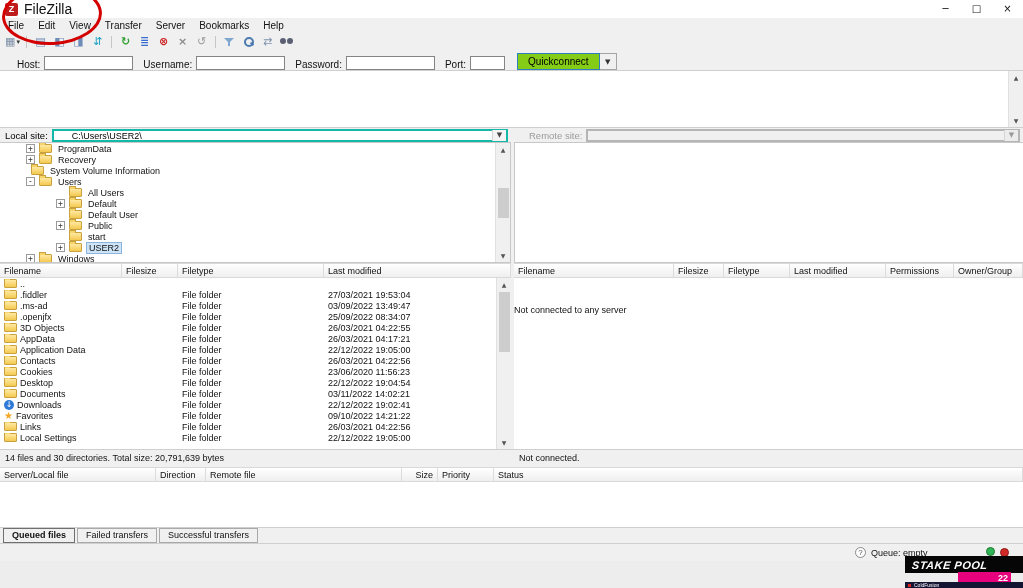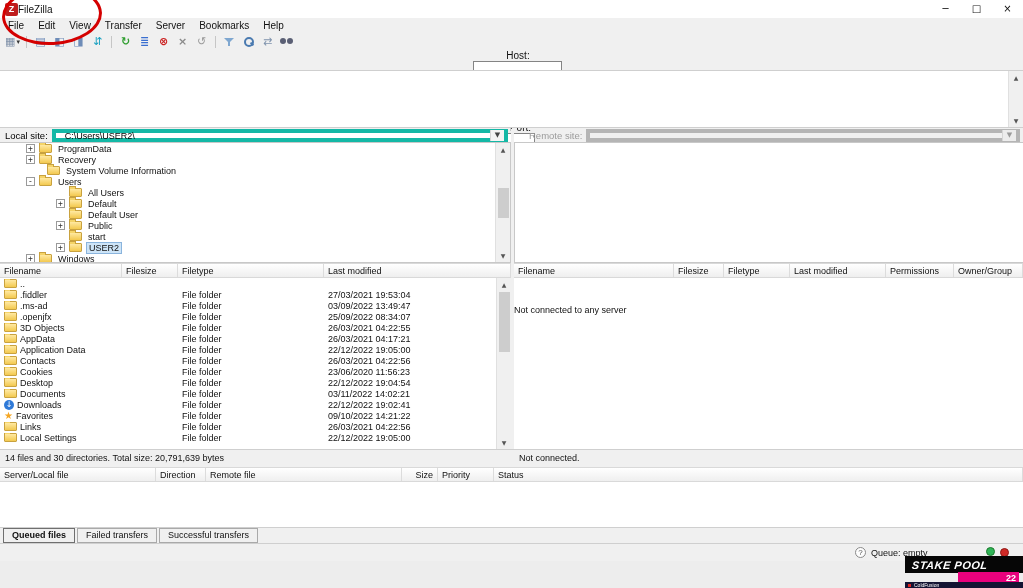--- a/index.html
+++ b/index.html
@@ -3,21 +3,21 @@
 <meta charset="utf-8">
 <style>
   * { box-sizing: border-box; margin: 0; padding: 0; }
   body { font-family: "Liberation Sans", sans-serif; background:#dcdcdc; }
   #stage { position:relative; width:1023px; height:588px; overflow:hidden; background:#ededed; }
 
   
   #win { position:absolute; left:0; top:0; width:1023px; height:561px; background:#f0f0f0; border-bottom:1px solid #9a9a9a; }
   .titlebar { position:absolute; top:0; left:0; right:0; height:18px; background:#ffffff; display:flex; align-items:center; }
   .fz-logo { width:13px; height:13px; margin-left:5px; background:#bf1d1d; border-radius:2px; color:#fff; font-size:9px; font-weight:bold; text-align:center; line-height:13px; flex:none; }
-  .win-title { margin-left:0; font-size:10px; color:#111; }
+  .win-title { margin-left:6px; font-size:14px; color:#111; }
   .win-controls { margin-left:auto; display:flex; }
   .wc { width:31px; height:18px; text-align:center; line-height:18px; font-size:10px; color:#111; font-family:"DejaVu Sans", sans-serif; }
 
   .menubar { position:absolute; top:18px; left:0; right:14px; height:15px; display:flex; align-items:center; font-size:10px; color:#111; }
   .menu-item { padding:0 7px; }
   .menu-item:first-child { padding-left:8px; }
 
   .toolbar { position:absolute; top:33px; left:0; right:0; height:17px; display:flex; align-items:center; padding-left:3px; }
   .tb-btn { height:16px; min-width:19px; border:1px solid transparent; background:transparent; display:flex; align-items:center; justify-content:center; padding:0 1px; }
   .tbg { font-size:11px; line-height:1; font-family:"DejaVu Sans", sans-serif; }
@@ -26,36 +26,36 @@
   .i-funnel { position:relative; width:11px; height:10px; display:inline-block; }
   .i-funnel::before { content:''; position:absolute; left:0; top:1px; border-left:5px solid transparent; border-right:5px solid transparent; border-top:5px solid #7fa7d0; }
   .i-funnel::after { content:''; position:absolute; left:4px; top:5px; width:2px; height:4px; background:#7fa7d0; }
   .i-mag { position:relative; width:11px; height:11px; display:inline-block; }
   .i-mag::before { content:''; position:absolute; left:1px; top:1px; width:6px; height:6px; border:2px solid #4a7ab0; border-radius:50%; }
   .i-mag::after { content:''; position:absolute; left:7px; top:7px; width:4px; height:2px; background:#4a7ab0; transform:rotate(45deg); }
   .i-binoc { position:relative; width:13px; height:9px; display:inline-block; }
   .i-binoc::before, .i-binoc::after { content:''; position:absolute; top:1px; width:6px; height:6px; border-radius:50%; background:#5a5f74; }
   .i-binoc::before { left:0; } .i-binoc::after { left:7px; }
 
-  .quickbar { position:absolute; top:50px; left:12px; right:0; height:20px; display:flex; align-items:center; font-size:10px; color:#111;flex-direction:column; }
+  .quickbar { position:absolute; top:50px; left:12px; right:0; height:20px; display:flex; align-items:flex-end; font-size:10px; color:#111; }
   .qlabel { margin-left:10px; margin-right:4px; }
   .qlabel.first { margin-left:5px; }
   .qinput { height:14px; width:89px; border:1px solid #848484; background:#fff; font-size:10px; padding:0 2px; font-family:"Liberation Sans",sans-serif; }
   .qinput.port { width:35px; }
   .qc-btn { margin-left:12px; height:17px; padding:0 10px; background:#84cc16; border:1px solid #2d7fc1; font-size:10px; font-family:"Liberation Sans",sans-serif; }
   .qc-caret { height:17px; width:17px; border:1px solid #a5a5a5; border-left:none; background:#f0f0f0; font-size:7px; color:#333; font-family:"DejaVu Sans",sans-serif; }
 
   .msglog { position:absolute; top:70px; left:0; right:0; height:58px; background:#fff; border-top:1px solid #cfcfcf; border-bottom:1px solid #cfcfcf; }
 
   .siterow { position:absolute; top:129px; left:0; right:0; height:13px; display:flex; align-items:center; font-size:9.5px;gap:11px; }
   .site-left { width:511px; display:flex; align-items:center; flex:none; }
   .site-right { flex:1; display:flex; align-items:center; }
   .site-lbl { margin-left:5px; margin-right:4px; white-space:nowrap; }
   .site-lbl.dim { color:#9b9b9b; margin-left:7px; }
-  .combo { flex:1; height:13px; border:4px solid #14b8a6; background:#fff; display:flex; align-items:center; font-size:9px; padding-left:9px; margin-right:3px; }
+  .combo { flex:1; height:13px; border:2px solid #14b8a6; background:#fff; display:flex; align-items:center; font-size:9px; padding-left:18px; margin-right:3px; }
   .combo .caret { margin-left:auto; width:14px; text-align:center; font-size:7px; color:#444; border-left:1px solid #d5d5d5; background:#f4f4f4; height:11px; line-height:11px; font-family:"DejaVu Sans",sans-serif; }
   .combo.disabled { background:#f0f0f0; border-color:#b5b5b5; }
   .combo.disabled .caret { color:#9a9a9a; background:#ececec; }
 
   .vsplit { position:absolute; left:511px; top:129px; width:3px; height:336px; background:#f0f0f0; }
 
   .treeband { position:absolute; top:142px; left:0; right:0; height:121px; }
   .tree-pane { position:absolute; left:0; top:0; width:511px; height:121px; background:#fff; border:1px solid #c8c8c8; border-left:none; overflow:hidden; }
   .remote-pane { position:absolute; left:514px; top:0; right:0; height:121px; background:#fff; border:1px solid #c8c8c8; border-right:none; }
   .tree-row { height:11px; display:flex; align-items:center; font-size:9px; white-space:nowrap; color:#111; }
@@ -104,21 +104,21 @@
   .sb-down { bottom:0; }
   .sb-thumb { position:absolute; left:2px; width:11px; background:#cdcdcd; }
 
   
   .overlay { position:absolute; left:905px; top:547px; width:118px; height:41px; }
   .dot { position:absolute; width:9px; height:9px; border-radius:50%; }
   .dot.green { left:81px; top:0; background:#2fb457; border:1px solid #1c7a2c; }
   .dot.red { left:95px; top:1px; background:#cf2a27; border:1px solid #8f1714; }
   .banner { position:absolute; left:0; top:9px; width:118px; height:17px; background:#060606; color:#fff; display:flex; align-items:center; }
   .banner span { font-size:11px; font-weight:bold; font-style:italic; letter-spacing:0.5px; padding-left:7px; transform:skewX(-6deg); }
-  .pinkstrip { position:absolute; left:53px; top:25px; right:4px; height:11px; background:#e8017d; display:flex; align-items:center; justify-content:flex-end; }
+  .pinkstrip { position:absolute; left:53px; top:25px; right:12px; height:11px; background:#e8017d; display:flex; align-items:center; justify-content:flex-end; }
   .pinkstrip span { color:#fff; font-size:9px; font-weight:bold; padding-right:3px; }
   .navystrip { position:absolute; left:0; top:35px; right:0; height:6px; background:#141433; display:flex; align-items:center; }
   .cf-dot { width:3px; height:3px; background:#d22; margin-left:6px; flex:none; }
   .navystrip span { color:#fff; font-size:5px; margin-left:3px; }
 
   
   .red-circle { position:absolute; left:2px; top:-15px; width:100px; height:60px; border:3px solid #d40000; border-radius:50%; transform:rotate(-3deg); z-index:60; pointer-events:none; }
 </style>
 </head>
 <body>
@@ -240,21 +240,21 @@
             <div class="tree-row" style="padding-left:26px">
               <span class="expander">+</span>
               <span class="fold"></span>
               <span class="tree-label">ProgramData</span>
             </div>
             <div class="tree-row" style="padding-left:26px">
               <span class="expander">+</span>
               <span class="fold"></span>
               <span class="tree-label">Recovery</span>
             </div>
-            <div class="tree-row" style="padding-left:34px">
+            <div class="tree-row" style="padding-left:18px">
               <span class="expander blank"></span>
               <span class="fold"></span>
               <span class="tree-label">System Volume Information</span>
             </div>
             <div class="tree-row" style="padding-left:26px">
               <span class="expander">-</span>
               <span class="fold"></span>
               <span class="tree-label">Users</span>
             </div>
             <div class="tree-row" style="padding-left:56px">

